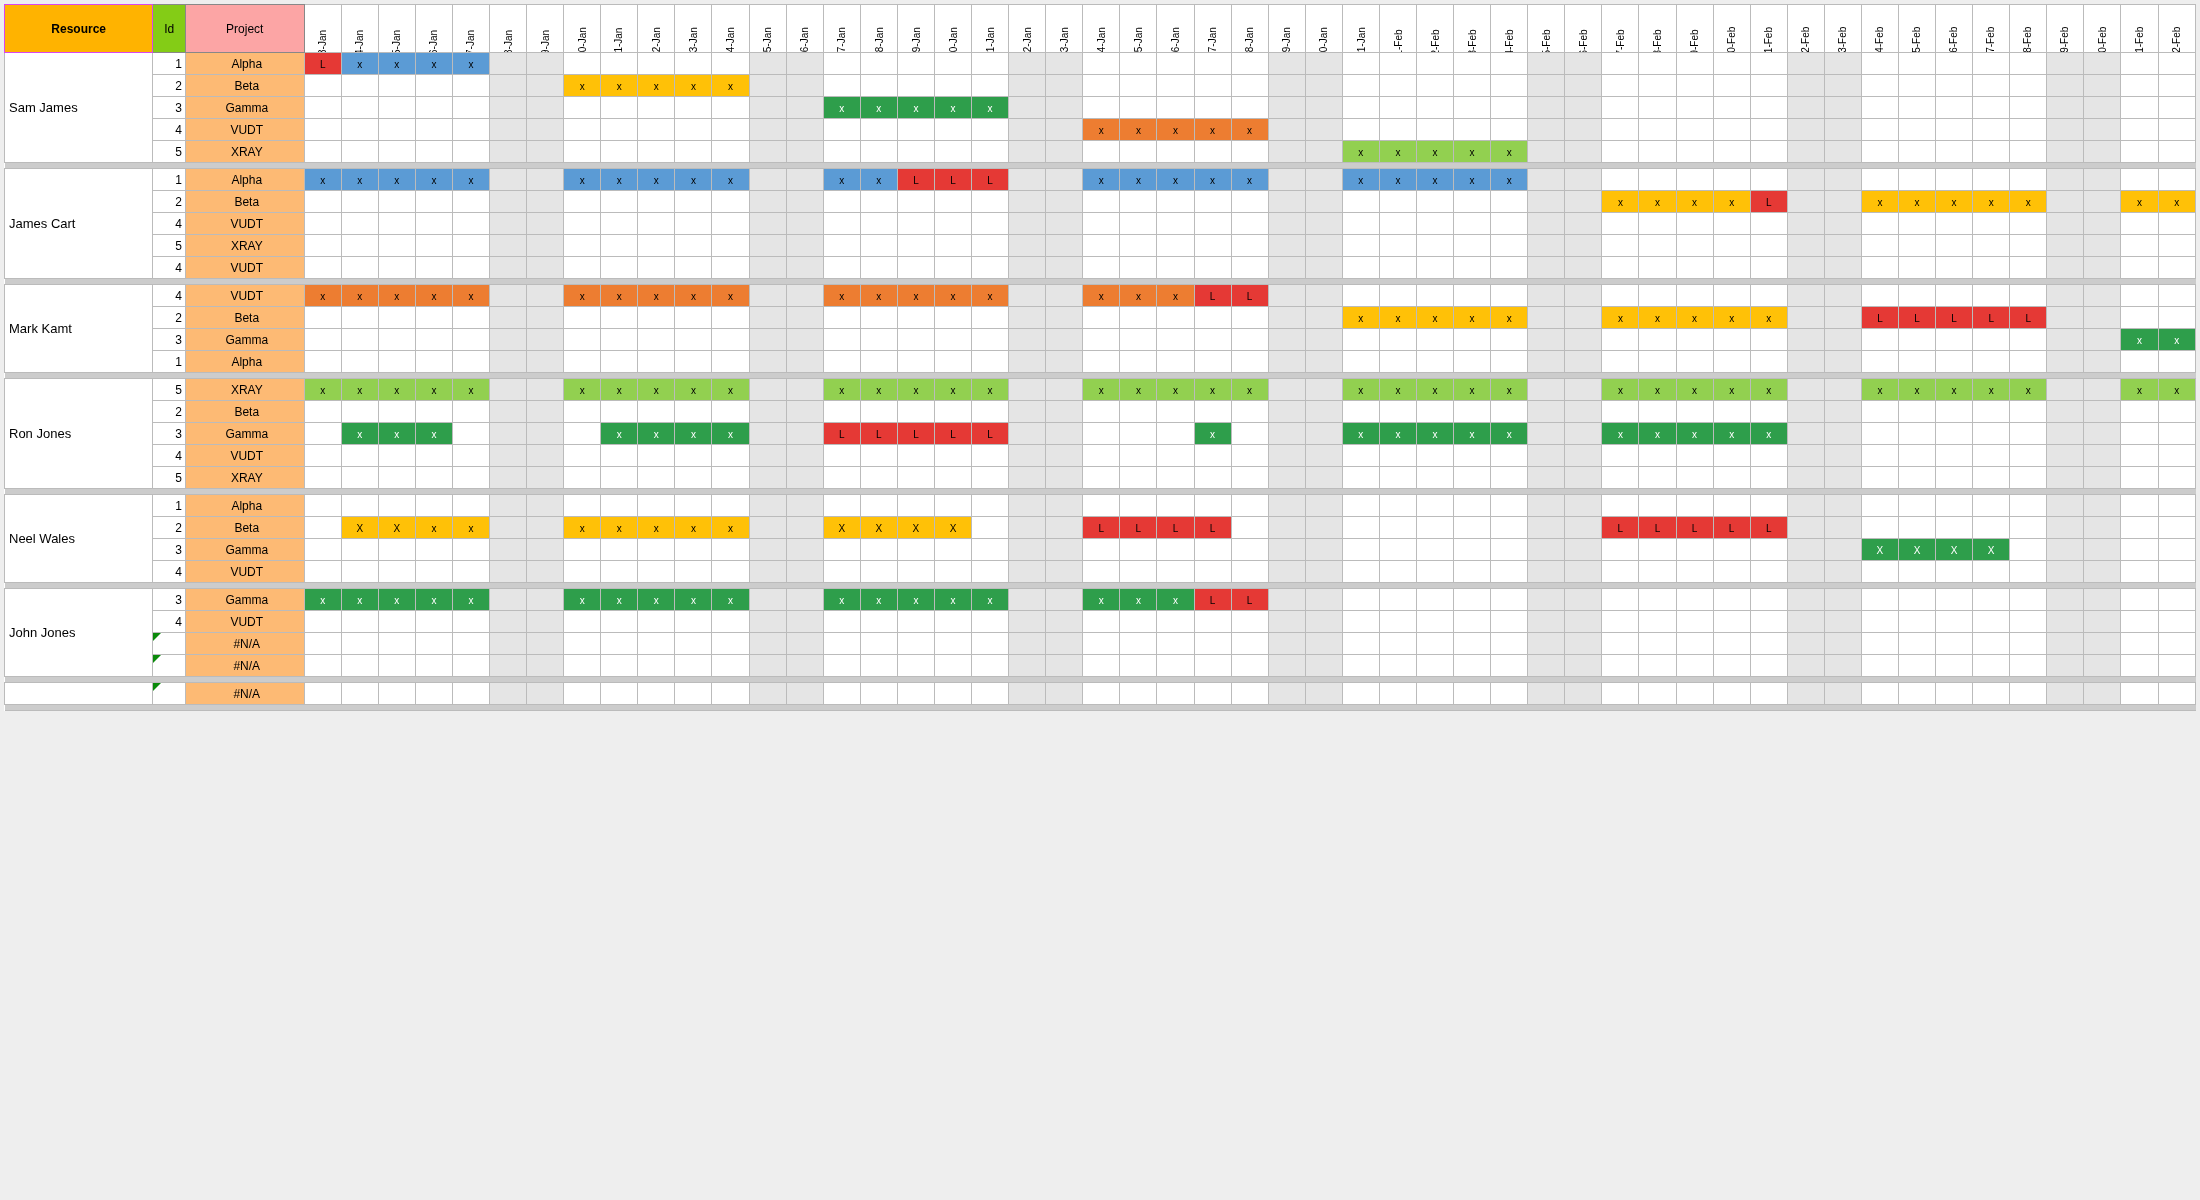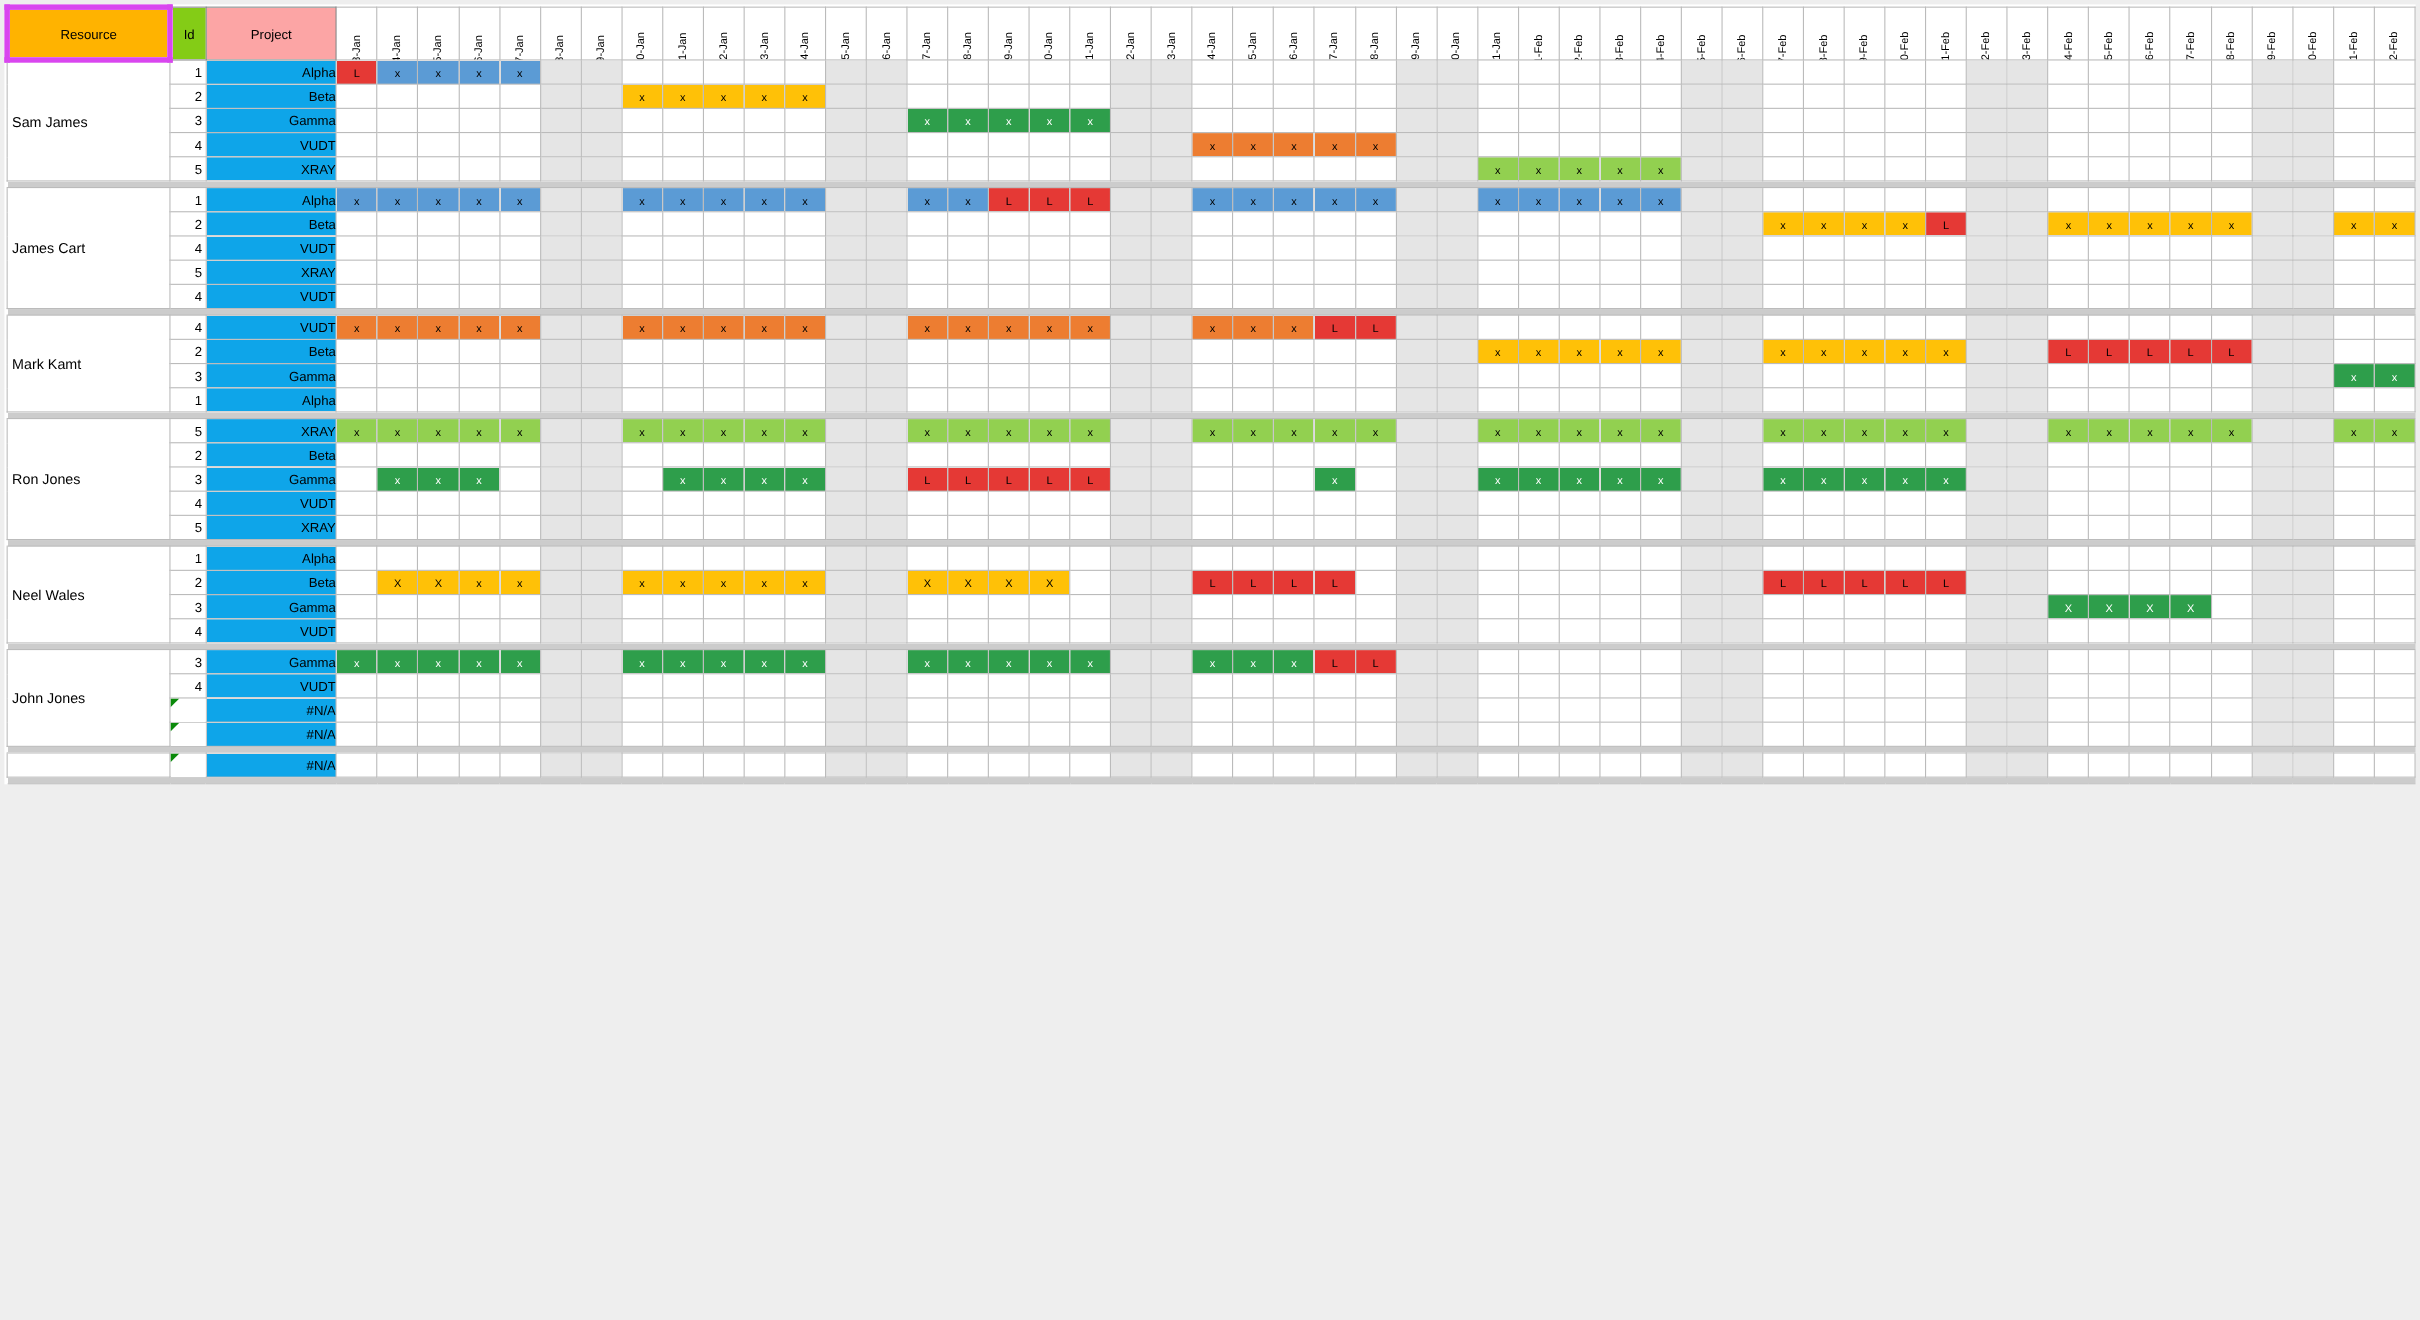--- a/index.html
+++ b/index.html
@@ -37,22 +37,22 @@
     vertical-align: bottom;
     padding-bottom: 4px;
   }
   th.date span {
     display: inline-block;
     transform: rotate(-90deg);
     white-space: nowrap;
   }
   th.resource {
     background: #ffb300;
-    font-weight: normal;
-    border: 5px solid #d946ef;
+    font-weight: bold;
+    border: 1px solid #d946ef;
   }
   th.idh {
     background: #84cc16;
     font-weight: normal;
     border: 1px solid #888;
   }
   th.projecth {
     background: #fca5a5;
     font-weight: normal;
     border: 1px solid #888;
@@ -62,23 +62,23 @@
     text-align: left;
     font-size: 13px;
     padding: 0 4px;
   }
   td.id {
     text-align: right;
     padding-right: 3px;
     background: #fff;
   }
   td.project {
-    text-align: right;
+    text-align: center;
     padding-left: 4px;
-    background: #0ea5e9;
+    background: #fdba74;
   }
   td.weekend    { background: #e5e5e5; }
   td.blank      { background: #fff; }
   td.day span { font-size: 10px; }
   
   .c-red    { background: #e53935 !important; color:#000; }
   .c-blue   { background: #5b9bd5 !important; color:#000; }
   .c-amber  { background: #ffc107 !important; color:#000; }
   .c-green  { background: #2e9e4b !important; color:#fff; }
   .c-orange { background: #ed7d31 !important; color:#000; }

